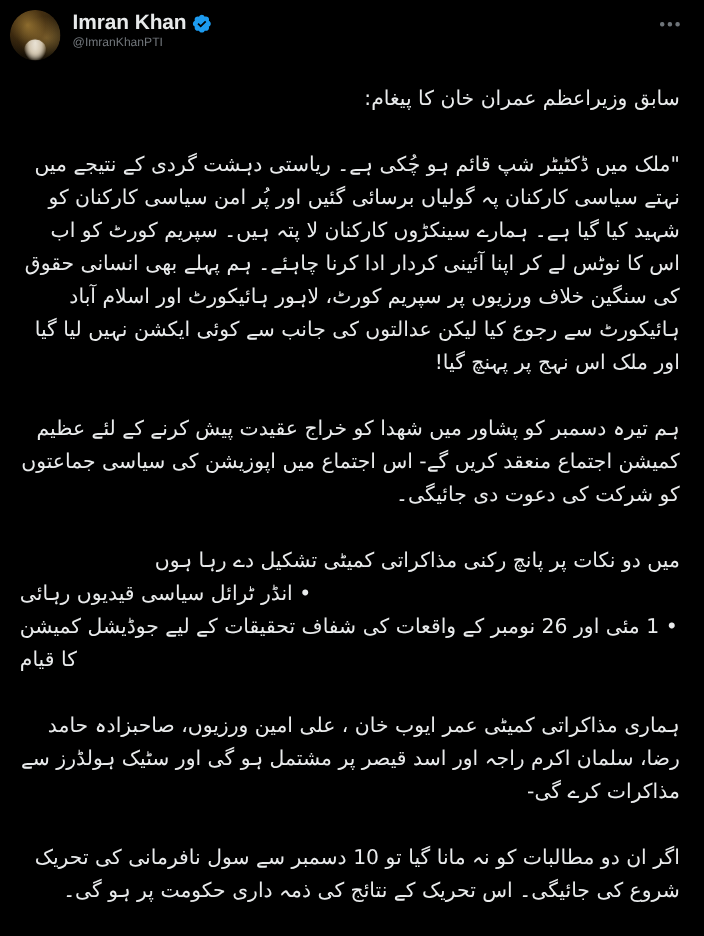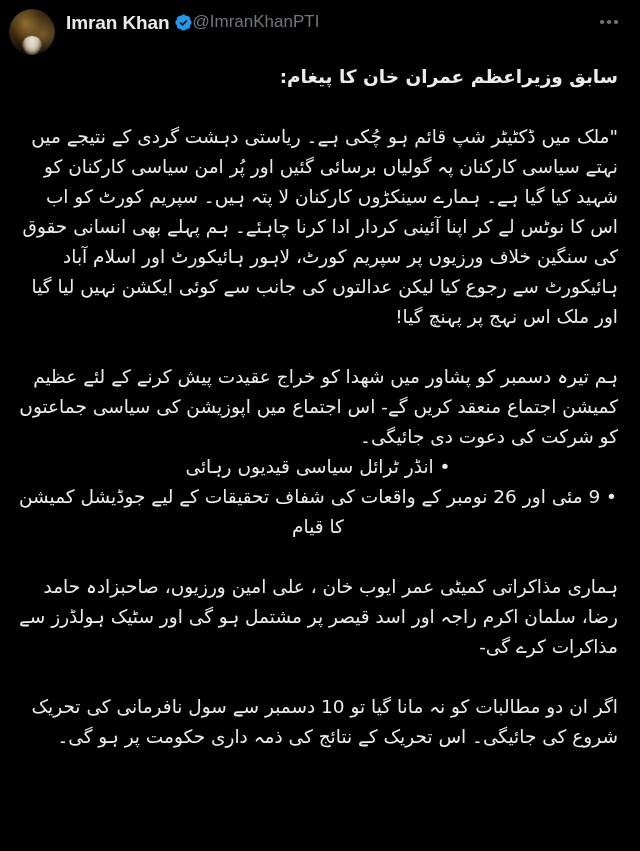--- a/index.html
+++ b/index.html
@@ -64,24 +64,23 @@
     width: 44%;
     height: 42%;
     border-radius: 50% 50% 0 0;
     background: radial-gradient(ellipse at 50% 15%, #f2ece1 0%, #d9cdb8 40%, rgba(60,45,25,0) 78%);
     opacity: 0.9;
   }
 
   .identity {
     margin-left: 11px;
     display: flex;
-    flex-direction: row;
+    flex-direction: column;
     justify-content: flex-start;
     padding-top: 2px;
-    align-items: flex-end;
   }
 
   .name-row {
     display: flex;
     align-items: center;
     gap: 4px;
     line-height: 1.12;
   }
 
   .display-name {
@@ -93,21 +92,21 @@
 
   .verified-badge {
     width: 19px;
     height: 19px;
     display: inline-block;
     flex-shrink: 0;
     margin-top: 1px;
   }
 
   .handle {
-    font-size: 17px;
+    font-size: 11px;
     color: #71767b;
     line-height: 1.3;
     margin-top: 1px;
   }
 
   .more-menu {
     position: absolute;
     right: 18px;
     top: 13px;
     width: 26px;
@@ -138,43 +137,43 @@
     font-size: 18.5px;
     line-height: 30px;
     color: #e9ebec;
     direction: rtl;
     text-align: right;
     white-space: pre-wrap;
     word-wrap: break-word;
   }
 
   .para-heading {
+    margin-top: 13px;
     margin-bottom: 0;
-    font-weight: bold;
   }
 
   .para-gap {
     margin-top: 30px;
   }
 
   .bullets {
     list-style: none;
     direction: rtl;
     text-align: right;
     margin: 0;
     padding: 0;
   }
 
   .bullets li {
     font-family: "DejaVu Sans", "Liberation Sans", sans-serif;
     font-size: 18.5px;
     line-height: 30px;
     color: #e9ebec;
     direction: rtl;
-    text-align: center;
+    text-align: left;
     white-space: pre-wrap;
   }
 </style>
 </head>
 <body>
 
 <div class="post">
 
   <div class="post-header">
 
@@ -203,24 +202,25 @@
   </div>
 
   <div class="post-body">
 
     <div class="para para-heading">سابق وزیراعظم عمران خان کا پیغام:</div>
 
     <div class="para para-gap">"ملک میں ڈکٹیٹر شپ قائم ہو چُکی ہے۔ ریاستی دہشت گردی کے نتیجے میں نہتے سیاسی کارکنان پہ گولیاں برسائی گئیں اور پُر امن سیاسی کارکنان کو شہید کیا گیا ہے۔ ہمارے سینکڑوں کارکنان لا پتہ ہیں۔ سپریم کورٹ کو اب اس کا نوٹس لے کر اپنا آئینی کردار ادا کرنا چاہئے۔ ہم پہلے بھی انسانی حقوق کی سنگین خلاف ورزیوں پر سپریم کورٹ، لاہور ہائیکورٹ اور اسلام آباد ہائیکورٹ سے رجوع کیا لیکن عدالتوں کی جانب سے کوئی ایکشن نہیں لیا گیا اور ملک اس نہج پر پہنچ گیا!</div>
 
     <div class="para para-gap">ہم تیرہ دسمبر کو پشاور میں شھدا کو خراج عقیدت پیش کرنے کے لئے عظیم کمیشن اجتماع منعقد کریں گے- اس اجتماع میں اپوزیشن کی سیاسی جماعتوں کو شرکت کی دعوت دی جائیگی۔</div>
 
+    <div class="para para-gap">میں دو نکات پر پانچ رکنی مذاکراتی کمیٹی تشکیل دے رہا ہوں</div>
 
     <ul class="bullets">
       <li>• انڈر ٹرائل سیاسی قیدیوں رہائی</li>
-      <li>• 9 مئی اور 26 نومبر کے واقعات کی شفاف تحقیقات کے لیے جوڈیشل کمیشن کا قیام</li>
+      <li>• 1 مئی اور 26 نومبر کے واقعات کی شفاف تحقیقات کے لیے جوڈیشل کمیشن کا قیام</li>
     </ul>
 
     <div class="para para-gap">ہماری مذاکراتی کمیٹی عمر ایوب خان ، علی امین ورزیوں، صاحبزادہ حامد رضا، سلمان اکرم راجہ اور اسد قیصر پر مشتمل ہو گی اور سٹیک ہولڈرز سے مذاکرات کرے گی-</div>
 
     <div class="para para-gap">اگر ان دو مطالبات کو نہ مانا گیا تو 10 دسمبر سے سول نافرمانی کی تحریک شروع کی جائیگی۔ اس تحریک کے نتائج کی ذمہ داری حکومت پر ہو گی۔</div>
 
   </div>
 
 </div>
 

